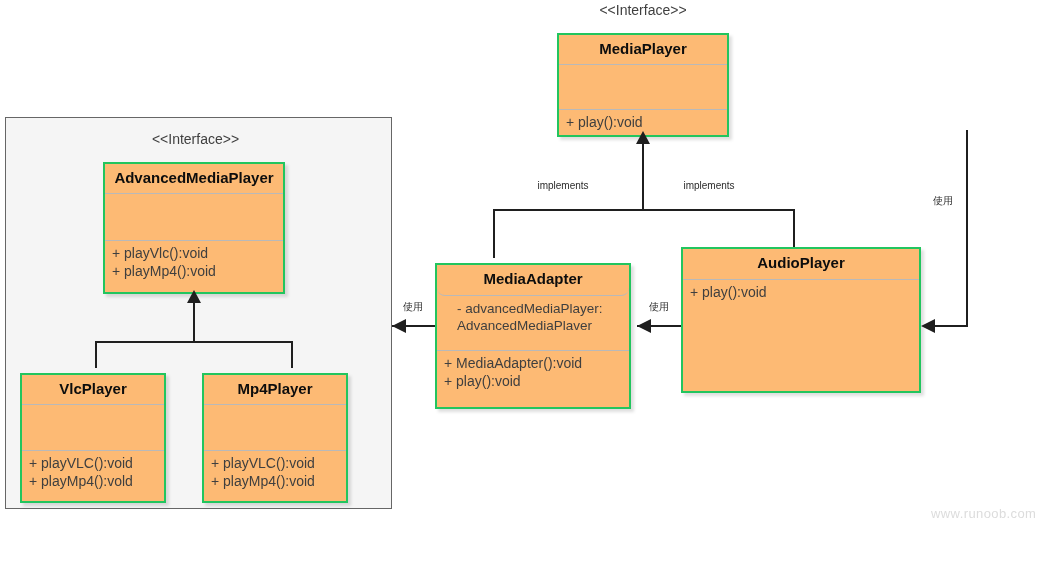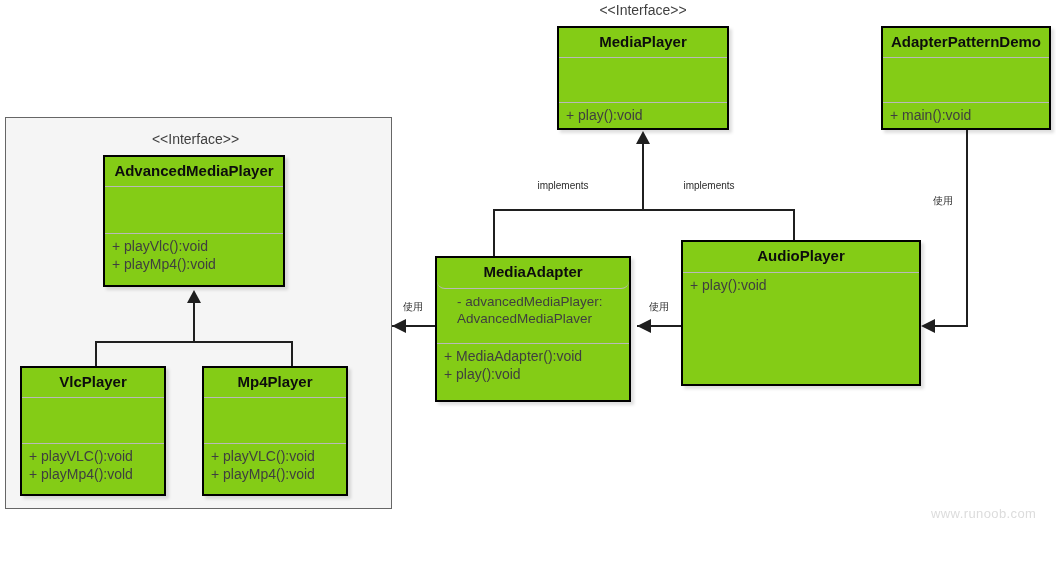--- a/index.html
+++ b/index.html
@@ -23,23 +23,24 @@
     position: absolute;
     background: #f5f5f5;
     border: 1px solid #666666;
     box-sizing: border-box;
   }
 
   
   .uml-class {
     position: absolute;
     box-sizing: border-box;
-    background: #84cc16;
-    border: 2px solid #000000;
+    background: #fdba74;
+    border: 2px solid #22c55e;
     box-shadow: 3px 3px 3px rgba(0,0,0,0.13);
+    margin-top: 7px;
   }
   .uml-title {
     text-align: center;
     font-weight: bold;
     font-size: 15px;
     color: #0d0d0d;
     line-height: 1.1;
     padding: 6px 4px 6px 4px;
     border-bottom: 1px solid #b9b9b9;
     box-sizing: border-box;
@@ -174,25 +175,20 @@
    AdvancedMediaPlaver</div>
     <div class="uml-methods" style="height:56px;">+ MediaAdapter():void
 + play():void</div>
   </div>
 
   <div class="uml-class" style="left:681px; top:240px; width:240px; height:146px;">
     <div class="uml-title" style="height:31px;">AudioPlayer</div>
     <div class="uml-methods" style="height:73px;">+ play():void</div>
   </div>
 
-  <div class="uml-class" style="left:881px; top:26px; width:170px; height:104px;">
-    <div class="uml-title" style="height:30px;">AdapterPatternDemo</div>
-    <div class="uml-attrs" style="height:45px;"></div>
-    <div class="uml-methods" style="height:25px;">+ main():void</div>
-  </div>
 
   <div class="line-h" style="left:392px; top:325px; width:43px;"></div>
   <div class="arrow-left" style="left:392px; top:319px;"></div>
   <div class="edge-label" style="left:390px; top:300px; width:46px;">使用</div>
 
   <div class="line-h" style="left:637px; top:325px; width:44px;"></div>
   <div class="arrow-left" style="left:637px; top:319px;"></div>
   <div class="edge-label" style="left:636px; top:300px; width:46px;">使用</div>
 
   <div class="line-v" style="left:966px; top:130px; height:197px;"></div>

